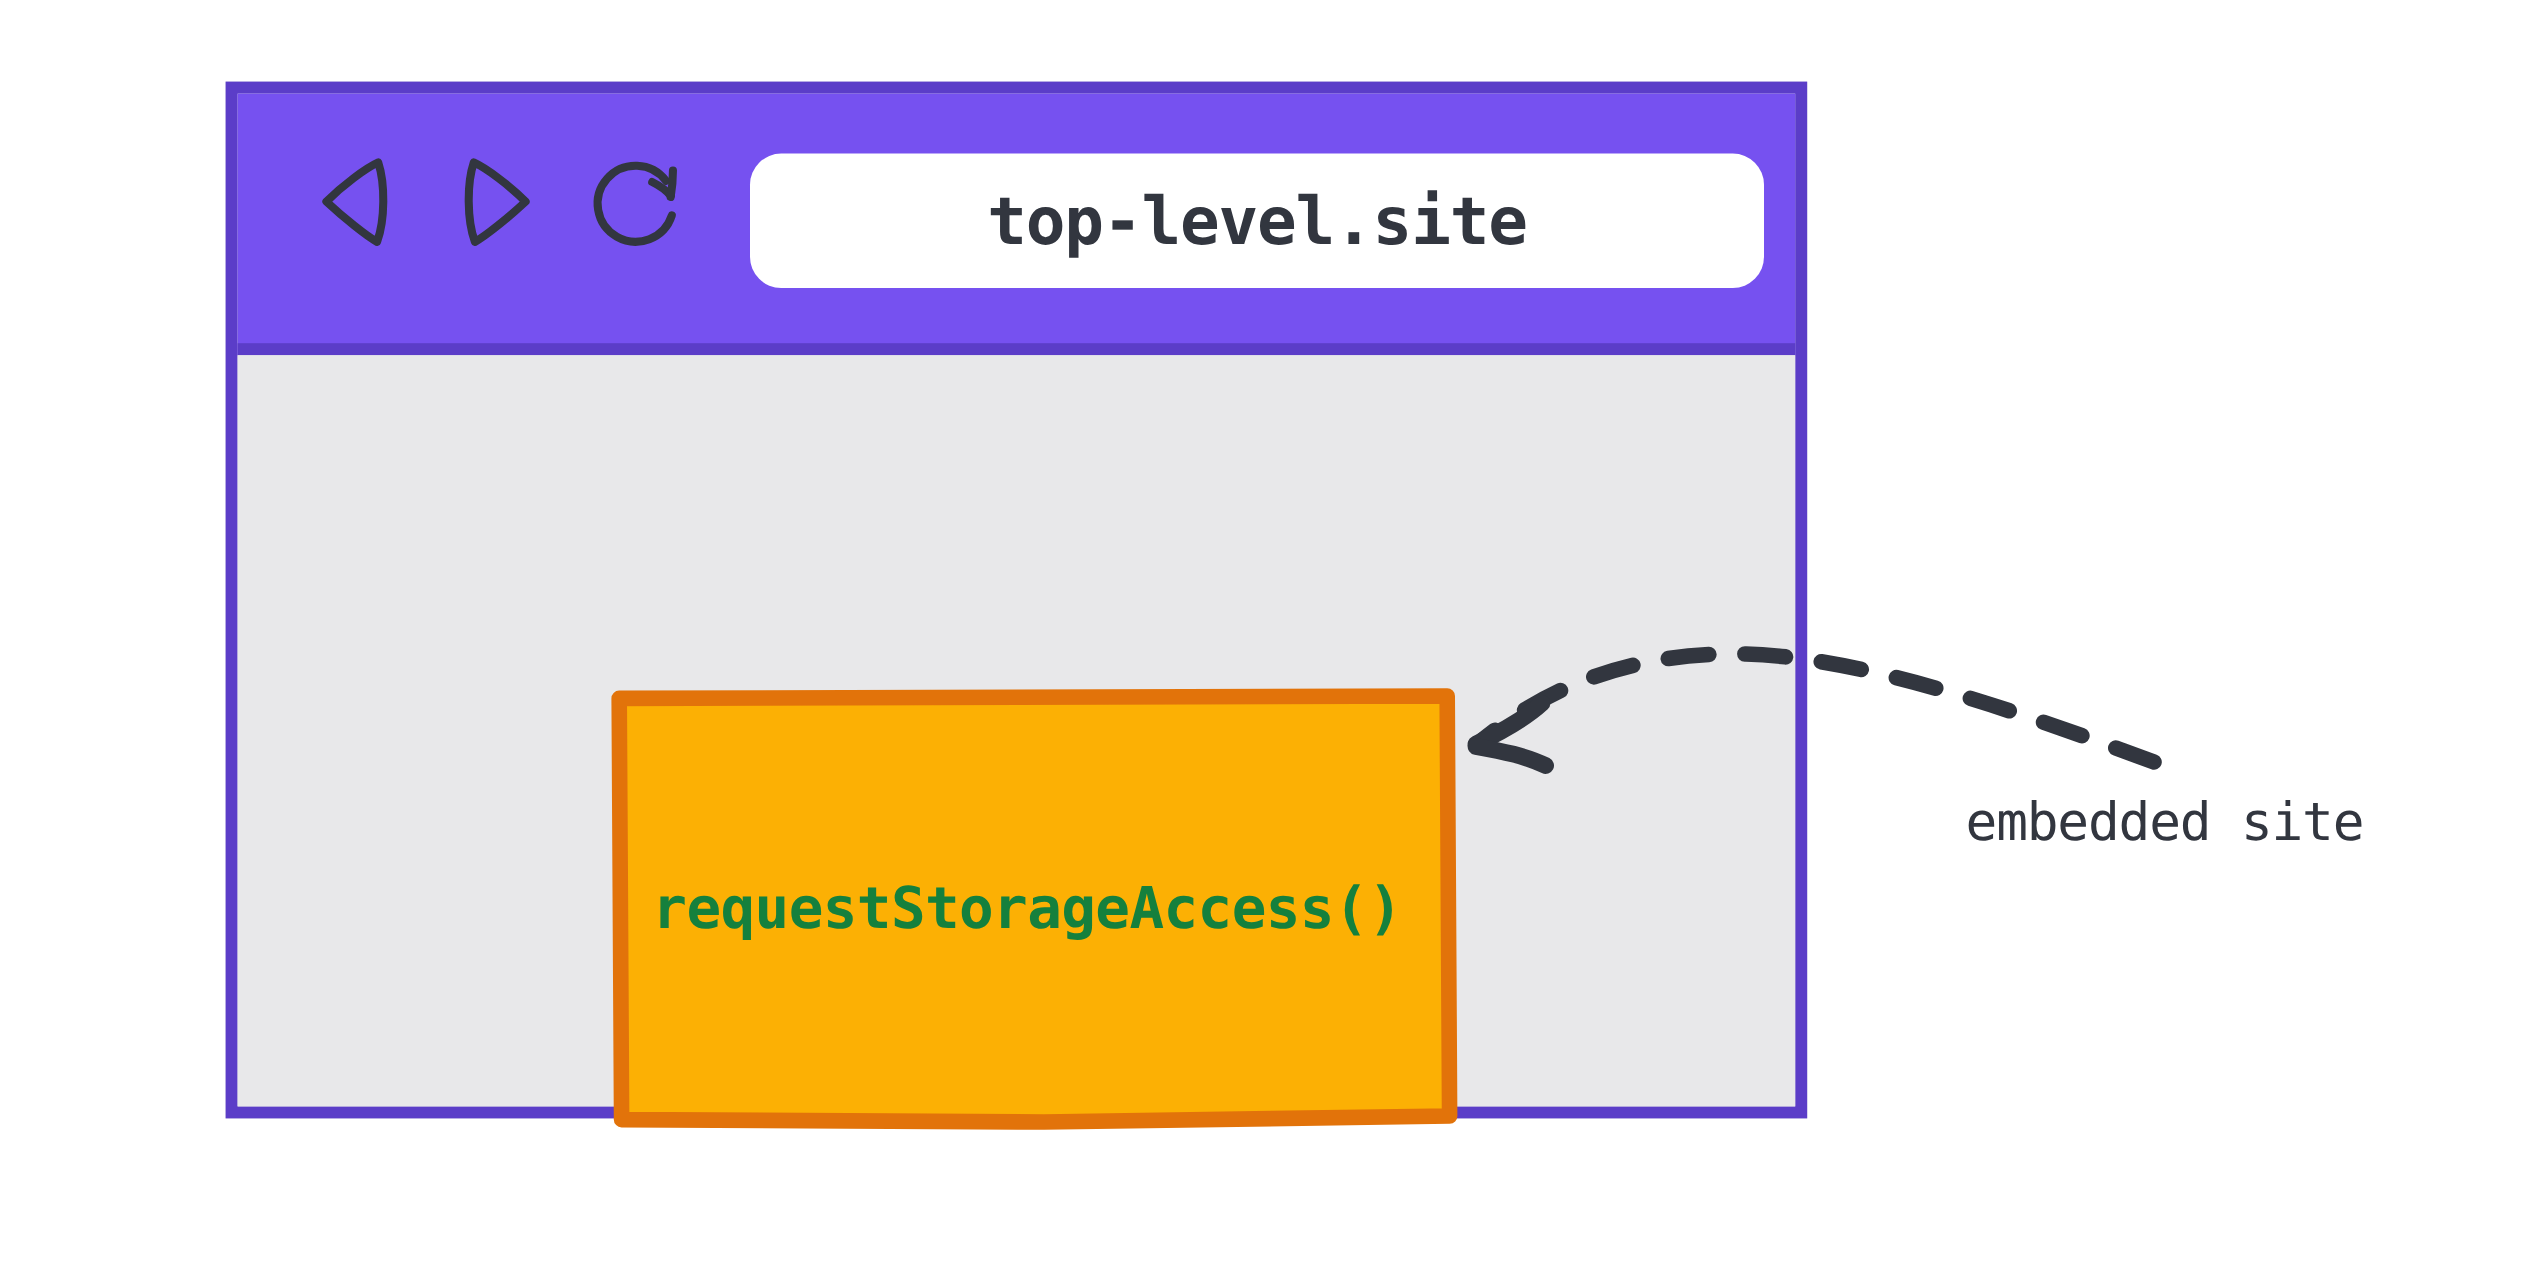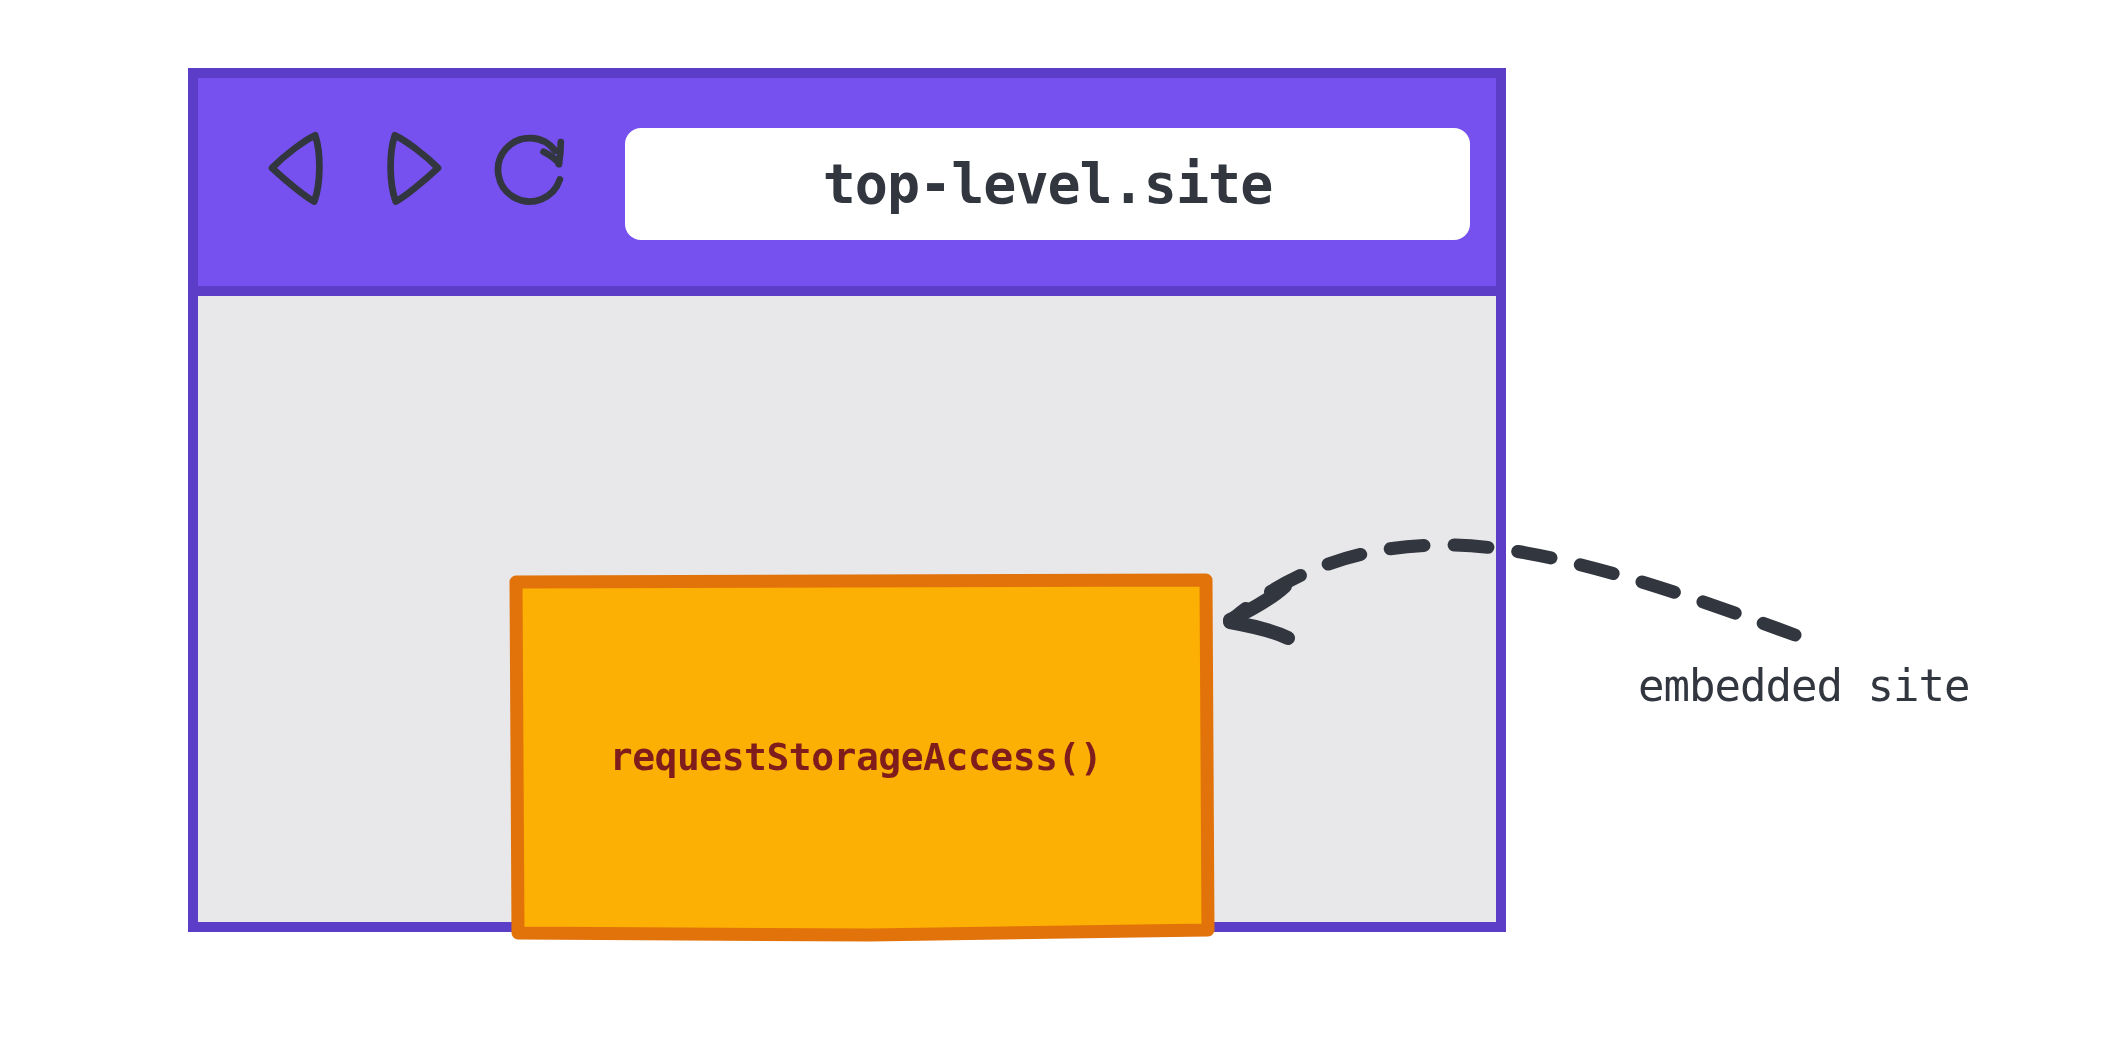--- a/index.html
+++ b/index.html
@@ -61,21 +61,21 @@
     display: block;
   }
 
   .url-bar {
     position: absolute;
     left: 427px;
     top: 50px;
     width: 845px;
     height: 112px;
     background: #ffffff;
-    border-radius: 16px;
+    border-radius: 26px;
     display: flex;
     align-items: center;
     justify-content: center;
   }
   .url-text {
     font-family: "DejaVu Sans Mono", "Liberation Mono", monospace;
     font-size: 55px;
     font-weight: 700;
     color: #32363f;
     letter-spacing: -1px;
@@ -118,23 +118,23 @@
   .embedded-label {
     position: absolute;
     left: 0;
     top: 0;
     width: 100%;
     height: 100%;
     display: flex;
     align-items: center;
     justify-content: center;
     font-family: "DejaVu Sans Mono", "Liberation Mono", monospace;
-    font-size: 38px;
+    font-size: 48px;
     font-weight: 700;
-    color: #7f1d1d;
+    color: #15803d;
     letter-spacing: -0.5px;
     white-space: nowrap;
     padding-right: 6px;
     box-sizing: border-box;
   }
 
   
   .annotation-layer {
     position: absolute;
     left: 0;

